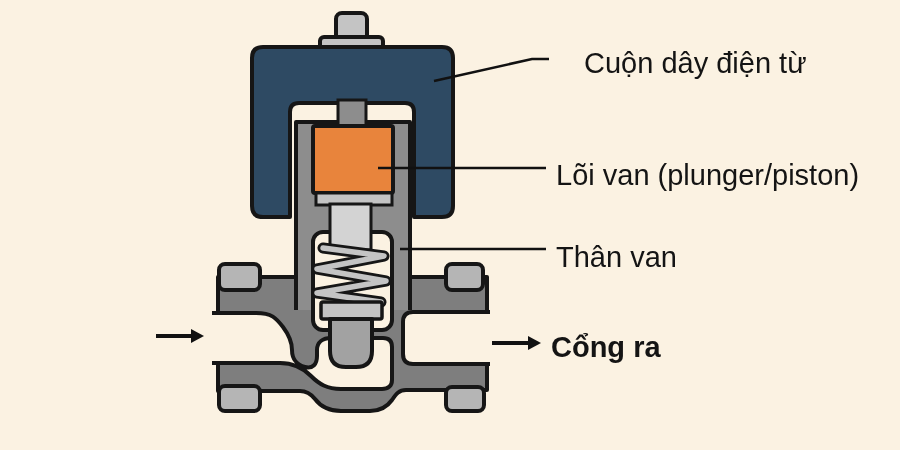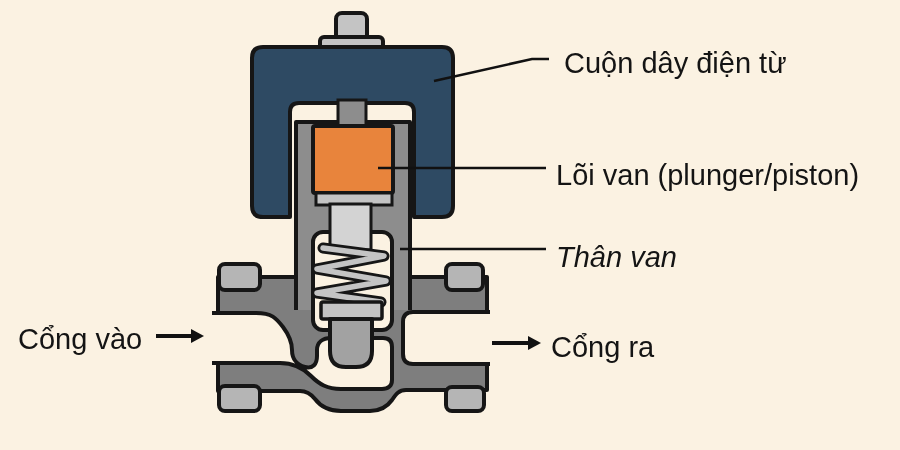--- a/index.html
+++ b/index.html
@@ -57,25 +57,24 @@
     <line x1="378" y1="168" x2="546" y2="168" stroke-width="2.5" stroke="#111111"></line>
     <line x1="400" y1="249" x2="546" y2="249" stroke-width="2.5" stroke="#111111"></line>
 
     <line x1="156" y1="336" x2="191" y2="336" stroke-width="4" stroke="#111111"></line>
     <polygon points="191,329 204,336 191,343" fill="#111111"></polygon>
 
     <line x1="492" y1="343" x2="528" y2="343" stroke-width="4" stroke="#111111"></line>
     <polygon points="528,336 541,343 528,350" fill="#111111"></polygon>
   </svg>
 
-  <div class="lbl" style="left:564px;top:44px;">
+  <div class="lbl" style="left:584px;top:44px;">
     <div>Cuộn dây điện từ</div>
   </div>
 
   <div class="lbl" style="left:556px;top:156px;">Lõi van (plunger/piston)</div>
 
-  <div class="lbl" style="left:556px;top:238px;font-style:italic;">Thân van</div>
+  <div class="lbl" style="left:556px;top:238px;">Thân van</div>
 
-  <div class="lbl" style="left:18px;top:320px;">Cổng vào</div>
 
-  <div class="lbl" style="left:551px;top:328px;">Cổng ra</div>
+  <div class="lbl" style="left:551px;top:328px;font-weight:bold;">Cổng ra</div>
 
 </div>
 
 </body></html>

